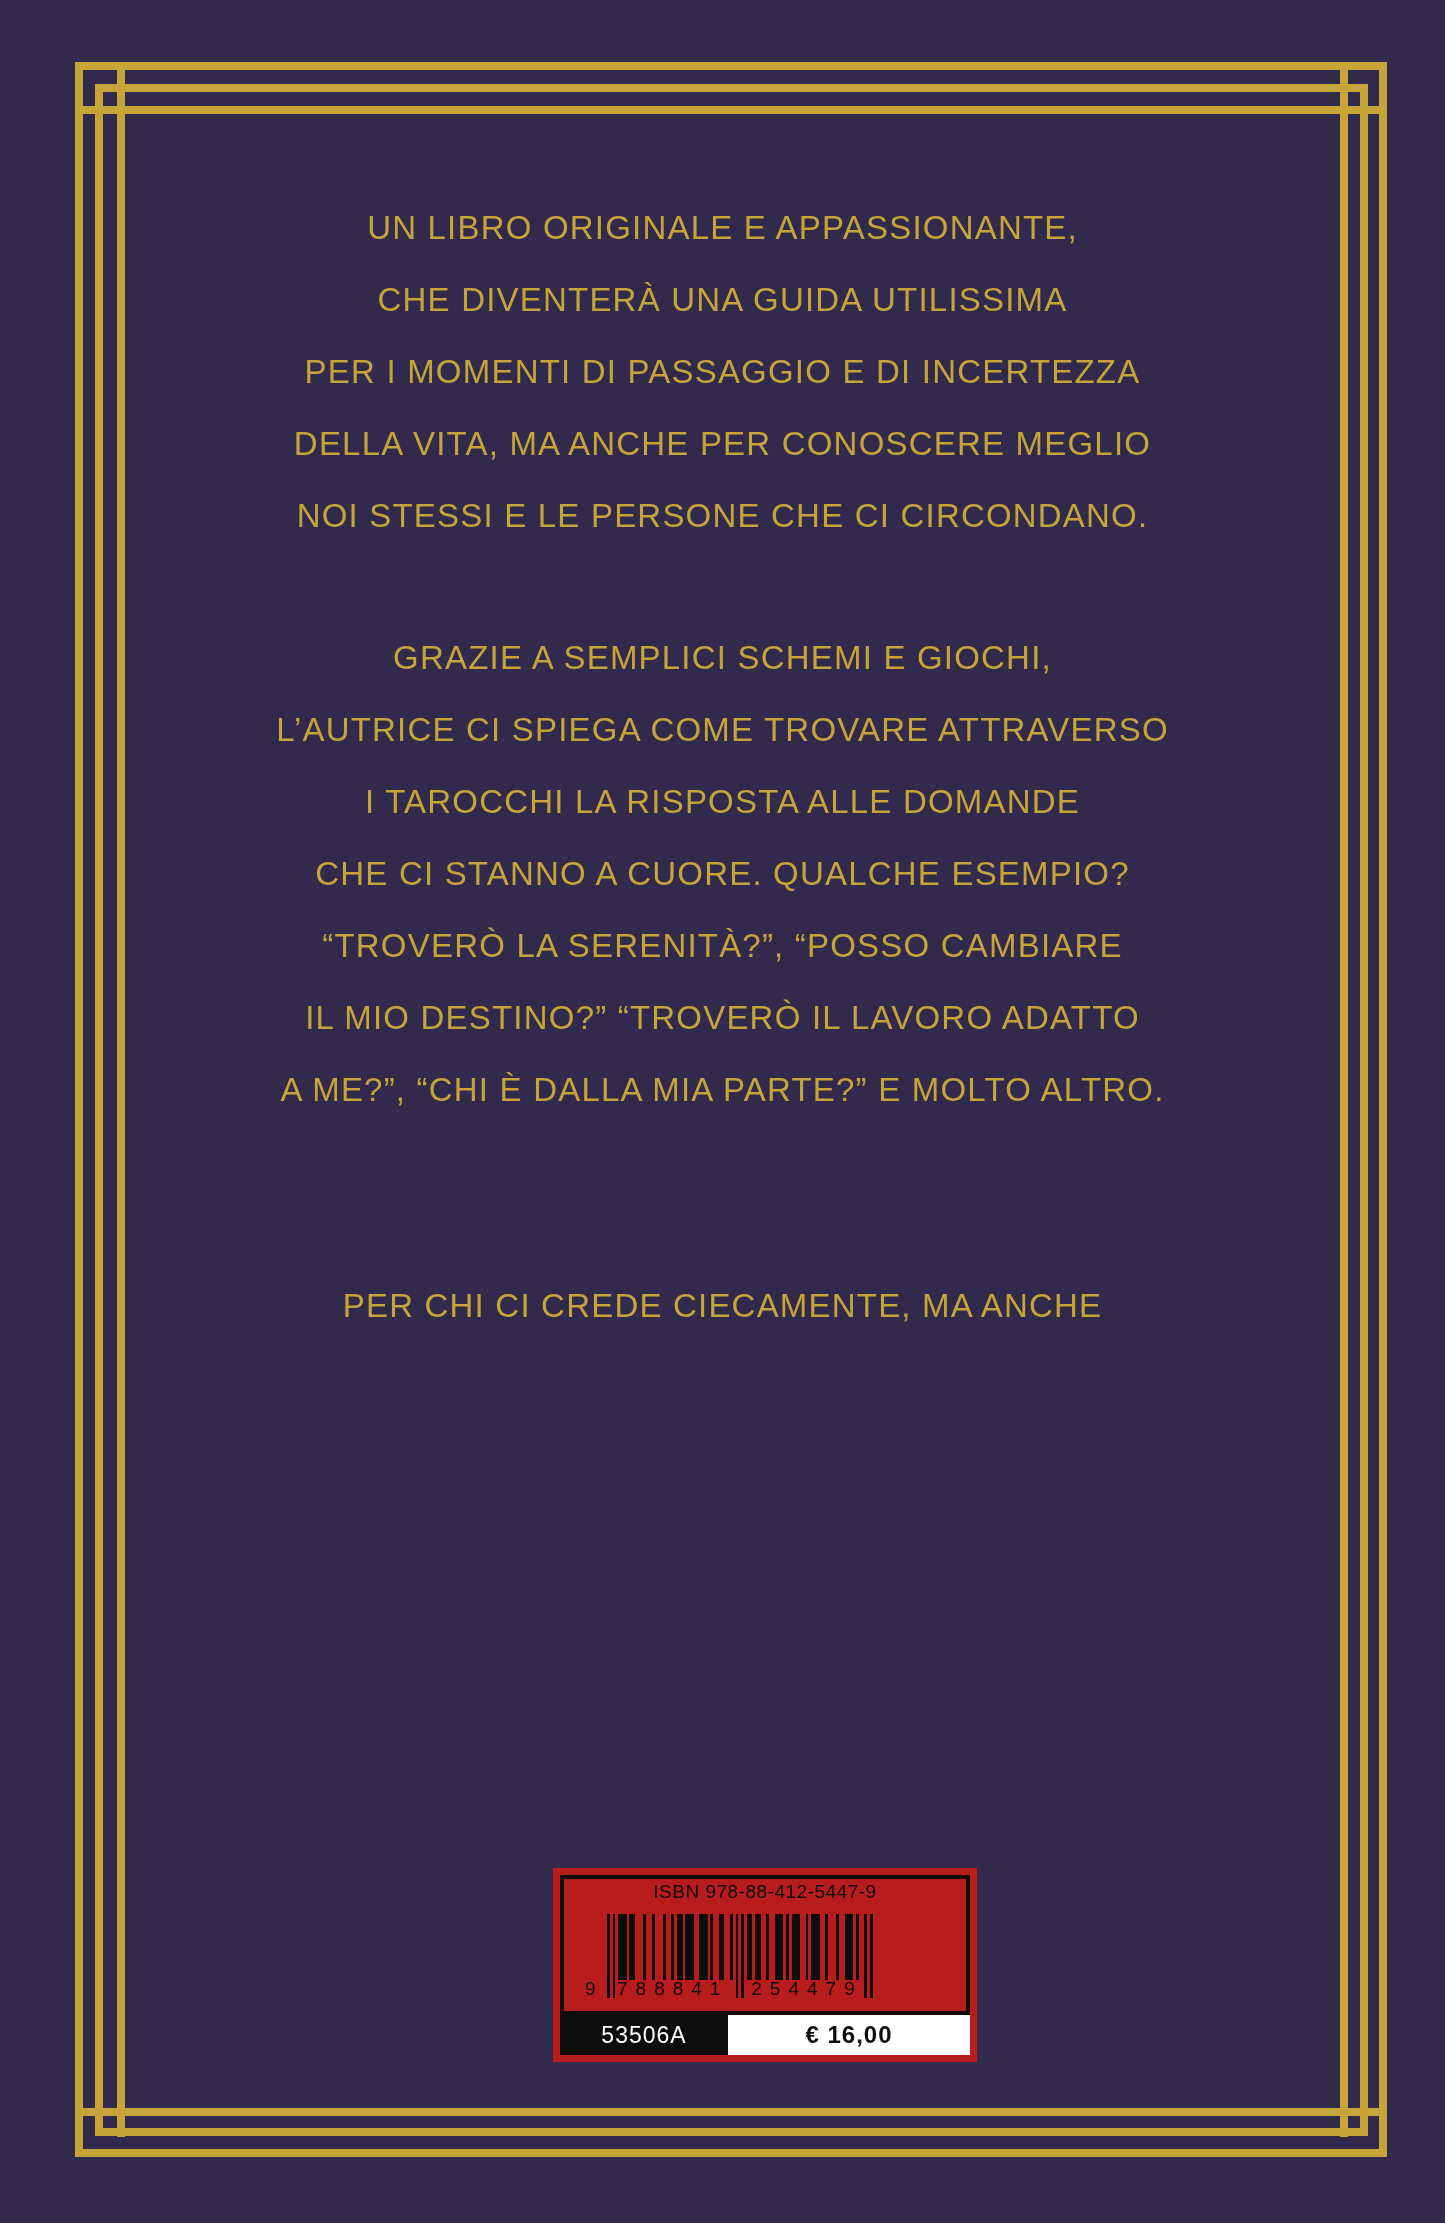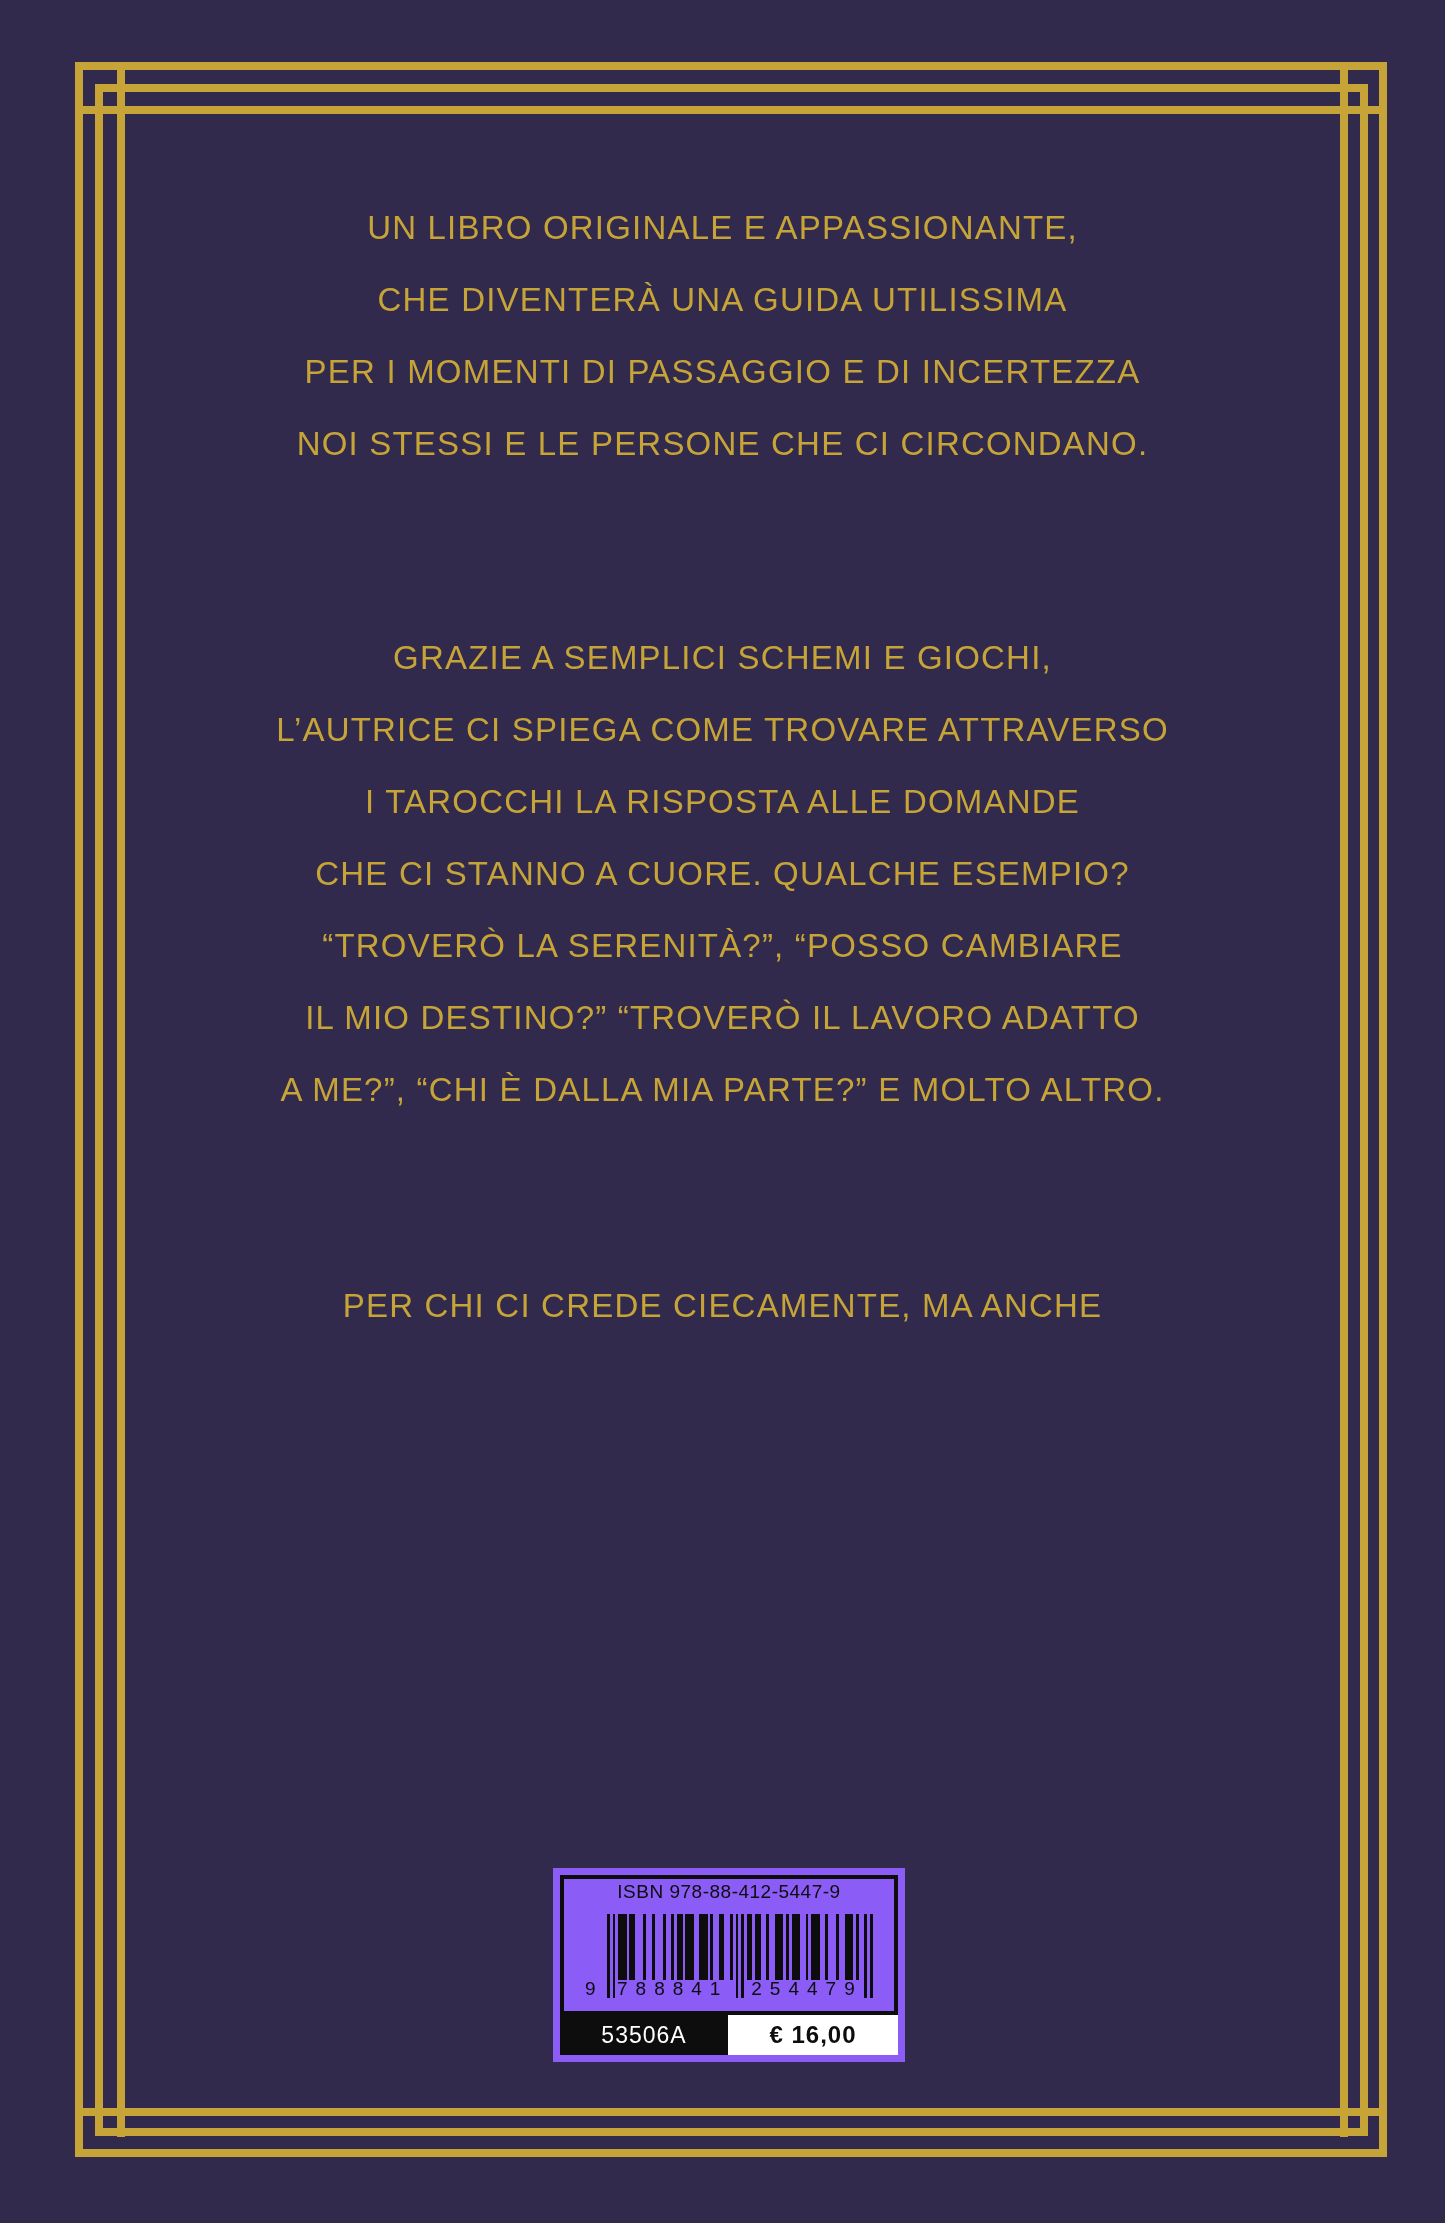--- a/index.html
+++ b/index.html
@@ -28,22 +28,22 @@
     font-size: 33px; letter-spacing: 1.2px;
     white-space: nowrap;
   }
   .p1 { top: 192px; }
   .p2 { top: 622px; }
   .p3 { top: 1270px; }
 
   
   .barcode-block {
     position: absolute; left: 553px; top: 1868px;
-    width: 352px; height: 194px;
-    background: #8b5cf6;
+    width: 424px; height: 194px;
+    background: #b91c1c;
   }
   .bc-border { position: absolute; inset: 7px; border: 4px solid #0d0d0d; }
   .isbn-label {
     position: absolute; top: 13px; left: 0; right: 0;
     text-align: center; color: #0d0d0d;
     font-size: 19px; letter-spacing: 0.5px;
   }
   .ean { position: absolute; left: 54px; top: 46px; width: 266px; height: 86px; }
   .ean-bars { display: flex; align-items: flex-start; height: 86px; }
   .module { width: 2.8px; height: 66px; flex: 0 0 auto; }
@@ -80,20 +80,21 @@
     <div class="frame-line h-top-inner"></div>
     <div class="frame-line h-bottom-inner"></div>
     <div class="frame-line v-left-inner"></div>
     <div class="frame-line v-right-inner"></div>
   </div>
 
   <div class="blurb p1">
     <div class="line">UN LIBRO ORIGINALE E APPASSIONANTE,</div>
     <div class="line">CHE DIVENTERÀ UNA GUIDA UTILISSIMA</div>
     <div class="line">PER I MOMENTI DI PASSAGGIO E DI INCERTEZZA</div>
+    <div class="line">DELLA VITA, MA ANCHE PER CONOSCERE MEGLIO</div>
     <div class="line">NOI STESSI E LE PERSONE CHE CI CIRCONDANO.</div>
   </div>
 
   <div class="blurb p2">
     <div class="line">GRAZIE A SEMPLICI SCHEMI E GIOCHI,</div>
     <div class="line">L’AUTRICE CI SPIEGA COME TROVARE ATTRAVERSO</div>
     <div class="line">I TAROCCHI LA RISPOSTA ALLE DOMANDE</div>
     <div class="line">CHE CI STANNO A CUORE. QUALCHE ESEMPIO?</div>
     <div class="line">“TROVERÒ LA SERENITÀ?”, “POSSO CAMBIARE</div>
     <div class="line">IL MIO DESTINO?” “TROVERÒ IL LAVORO ADATTO</div>

